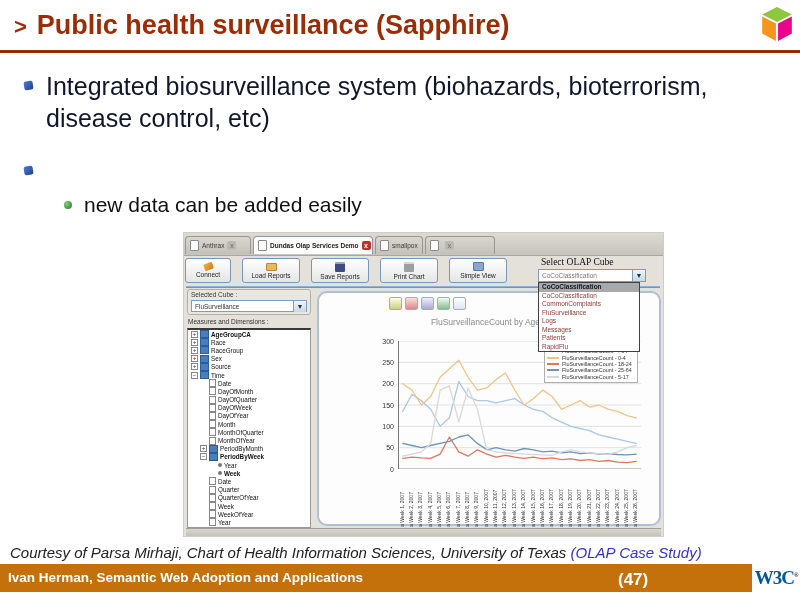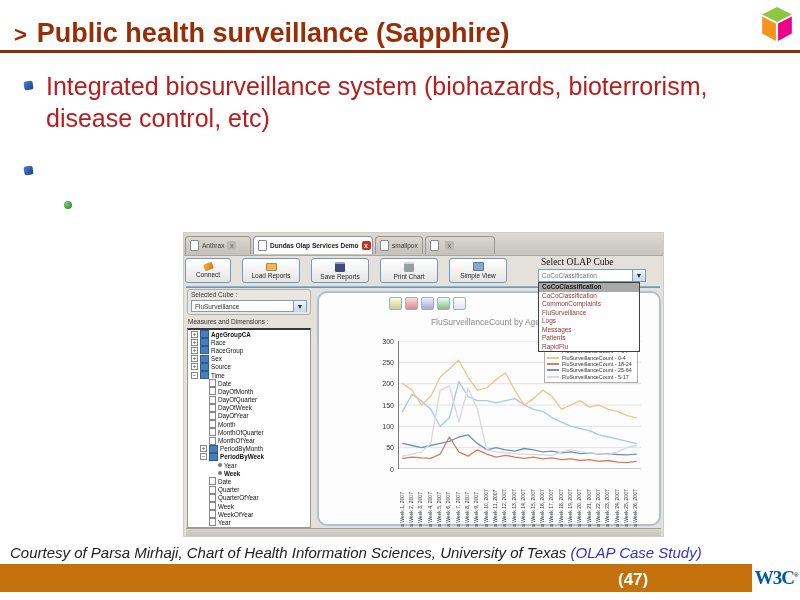--- a/index.html
+++ b/index.html
@@ -1,24 +1,24 @@
 <!DOCTYPE html>
 <html><head>
 <meta charset="utf-8">
 <style>
   html,body{margin:0;padding:0;width:800px;height:600px;overflow:hidden;background:#fff;
     font-family:"Liberation Sans",sans-serif;}
   
   #slide{position:relative;width:800px;height:600px;background:#fff;}
-  #title-row{position:absolute;left:14px;top:18px;width:740px;color:#9A2D06;font-weight:bold;
+  #title-row{position:absolute;left:14px;top:10px;width:740px;color:#9A2D06;font-weight:bold;
     font-size:27px;}
   #title-row .chev{margin-right:10px;font-size:22px;}
   #title-rule{position:absolute;left:0;top:50px;width:800px;height:3px;background:#8B2F07;}
   #logo-cube{position:absolute;left:760px;top:6px;width:34px;height:36px;}
-  .b1{position:absolute;left:46px;width:680px;font-size:25px;color:#b91c1c;line-height:1.28;}
+  .b1{position:absolute;left:46px;width:680px;font-size:25px;color:#0f172a;line-height:1.28;}
   .bullet-sq{position:absolute;left:24px;width:9px;height:9px;background:linear-gradient(135deg,#4f7fd0,#1d3f8f);
     border-radius:2px;transform:rotate(-8deg);}
   .b2{position:absolute;left:84px;width:600px;font-size:21px;color:#101010;}
   .bullet-dot{position:absolute;left:64px;width:8px;height:8px;border-radius:50%;
     background:radial-gradient(circle at 35% 35%,#7fcf7f,#1f7a1f);}
   
   #app{position:absolute;left:183px;top:232px;width:479px;height:303px;background:#E3E1D9;
     border:1px solid #CFCDC5;font-family:"Liberation Sans",sans-serif;}
   #tabbar{position:absolute;left:0;top:0;width:479px;height:22px;
     background:linear-gradient(#DCDAD2,#C6C4BC);border-bottom:1px solid #A9A7A0;}
@@ -122,20 +122,21 @@
     <polygon points="16,1 30,8 16,15 2,8" fill="#8DC63F"></polygon>
     <polygon points="2,10 15,16.5 15,33 2,26" fill="#F7941E"></polygon>
     <polygon points="30,10 17,16.5 17,33 30,26" fill="#EC008C"></polygon>
   </svg>
   <div id="title-rule"></div>
 
   <div class="bullet-sq" style="top:81px"></div>
   <div class="b1" style="top:70px">Integrated biosurveillance system (biohazards, bioterrorism, disease control, etc)</div>
   <div class="bullet-sq" style="top:166px"></div>
   <div class="bullet-dot" style="top:201px"></div>
+  <div class="b2" style="top:193px">new data can be added easily</div>
 
   <div id="app">
     <div id="tabbar">
         <div class="tab" style="left: 1px; width: 66px;">
           <span class="pageico"></span>
           <span class="tlabel">Anthrax</span>
           <span class="closeico gray">x</span>
         </div>
         <div class="tab active" style="left: 69px; width: 120px;">
           <span class="pageico"></span>
@@ -406,18 +407,19 @@
           <span class="llabel">FluSurveillanceCount - 5-17</span>
         </div>
       </div>
     <div id="statusbar"></div>
   </div>
 
   <div id="courtesy">
     <span>Courtesy of Parsa Mirhaji, Chart of Health Information Sciences, University of Texas </span><a href="#">(OLAP Case Study)</a>
   </div>
   <div id="footbar">
+    <div id="foot-left">Ivan Herman, Semantic Web Adoption and Applications</div>
     <div id="foot-page">(47)</div>
     <div id="w3cbox">
       <span id="w3clogo"><span>W3C</span><sup>®</sup></span>
     </div>
   </div>
 </div>
 
 </body></html>

